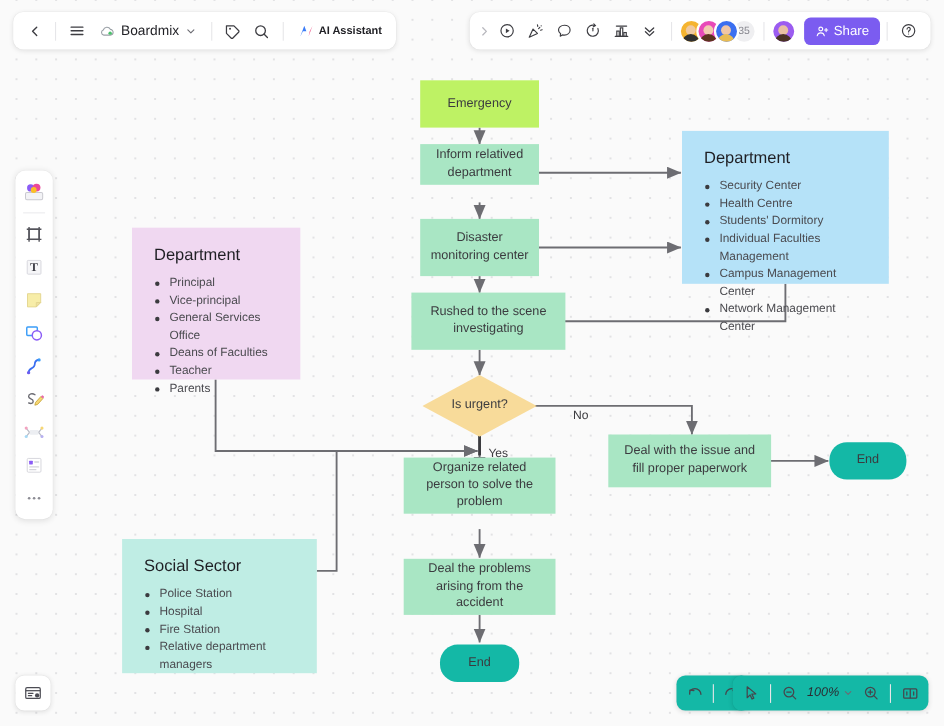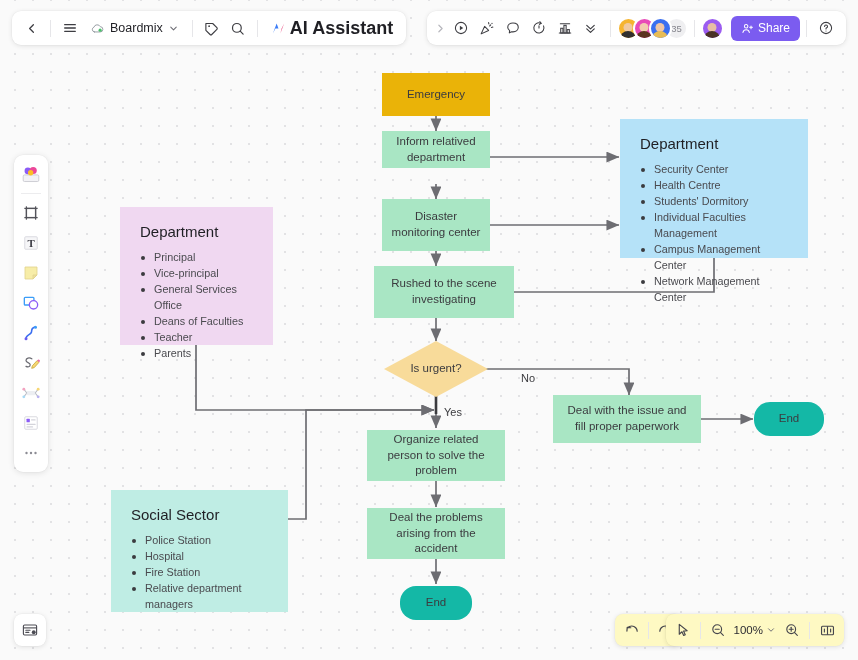--- a/index.html
+++ b/index.html
@@ -43,21 +43,21 @@
   }
   .tb-sep { width: 1px; height: 17px; background: #e6e6e9; margin: 0 6px; }
   .doc-name {
     display: flex; align-items: center; gap: 5px;
     padding: 0 7px; height: 26px; border-radius: 5px; cursor: pointer;
     font-size: 12.5px; color: #1f1f24; white-space: nowrap;
   }
   .ai-btn {
     display: flex; align-items: center; gap: 4px;
     padding: 0 7px; height: 26px; border-radius: 5px; cursor: pointer;
-    font-size: 18px; font-weight: 600; color: #1f1f24; white-space: nowrap;
+    font-size: 10px; font-weight: 600; color: #1f1f24; white-space: nowrap;
   }
 
   .avatars { display: flex; align-items: center; }
   .avatar {
     width: 23px; height: 23px; border-radius: 50%;
     border: 2px solid #fff; margin-left: -7px;
     position: relative; overflow: hidden;
     cursor: pointer;
   }
   .avatar:first-child { margin-left: 0; }
@@ -105,24 +105,25 @@
     background: #fff; border-radius: 8px;
     box-shadow: 0 1px 5px rgba(0,0,0,.11), 0 0 0 .5px rgba(0,0,0,.03);
     display: flex; align-items: center; justify-content: center;
     cursor: pointer; z-index: 40;
   }
 
   
   .br-group {
     position: absolute; bottom: 14px;
     height: 32px;
-    background: #fef9c3; border-radius: 8px;
+    background: #14b8a6; border-radius: 8px;
     box-shadow: 0 1px 5px rgba(0,0,0,.11), 0 0 0 .5px rgba(0,0,0,.03);
     display: flex; align-items: center; padding: 0 4px;
     z-index: 40;
+    font-style: italic;
   }
   .br-undo { right: 176px; }
   .br-zoom { right: 14px; }
   .br-btn {
     width: 26px; height: 26px; border-radius: 5px;
     display: flex; align-items: center; justify-content: center;
     cursor: pointer; color: #46464c;
   }
   .zoom-level {
     font-size: 11.5px; color: #2c2c32; padding: 0 3px; cursor: pointer;
@@ -134,21 +135,21 @@
   .node {
     position: absolute;
     display: flex; align-items: center; justify-content: center;
     text-align: center;
     font-size: 11.5px; color: #3b3b3f;
     line-height: 1.35;
     cursor: pointer;
     padding: 4px 8px;
   }
   .n-green { background: #A9E6C4; }
-  .n-yellow { background: #eab308; }
+  .n-yellow { background: #bef264; }
   .n-term { background: #14b8a6; border-radius: 16px; }
   .n-diamond {
     background: transparent;
   }
   .diamond-shape {
     position: absolute; inset: 0;
   }
   .diamond-label {
     position: relative; z-index: 2;
   }
@@ -246,21 +247,21 @@
   <div class="edge-label" style="left:444px;top:406px;">Yes</div>
 
   <div class="node n-green" style="left:553px;top:395px;width:148px;height:48px;">
     <span>Deal with the issue and fill proper paperwork</span>
   </div>
 
   <div class="node n-term" style="left:754px;top:402px;width:70px;height:34px;">
     <span>End</span>
   </div>
 
-  <div class="node n-green" style="left:367px;top:430px;width:138px;height:51px;">
+  <div class="node n-green" style="left:367px;top:416px;width:138px;height:51px;">
     <span>Organize related person to solve the problem</span>
   </div>
 
   <div class="node n-green" style="left:367px;top:508px;width:138px;height:51px;">
     <span>Deal the problems arising from the accident</span>
   </div>
 
   <div class="node n-term" style="left:400px;top:586px;width:72px;height:34px;">
     <span>End</span>
   </div>

